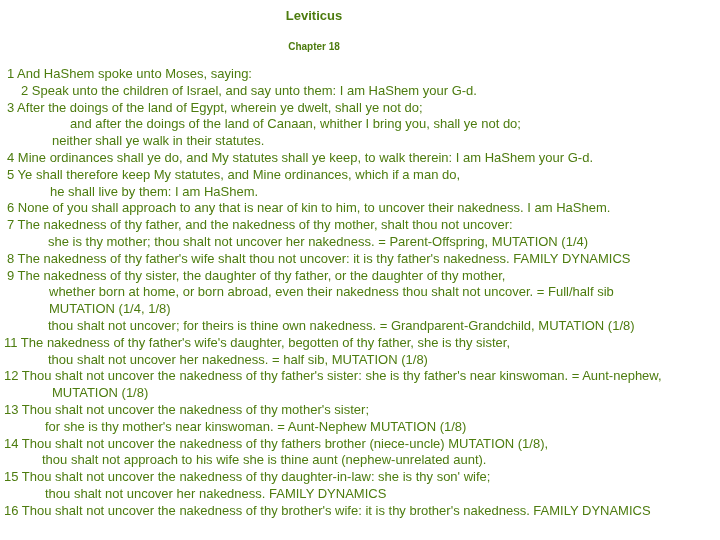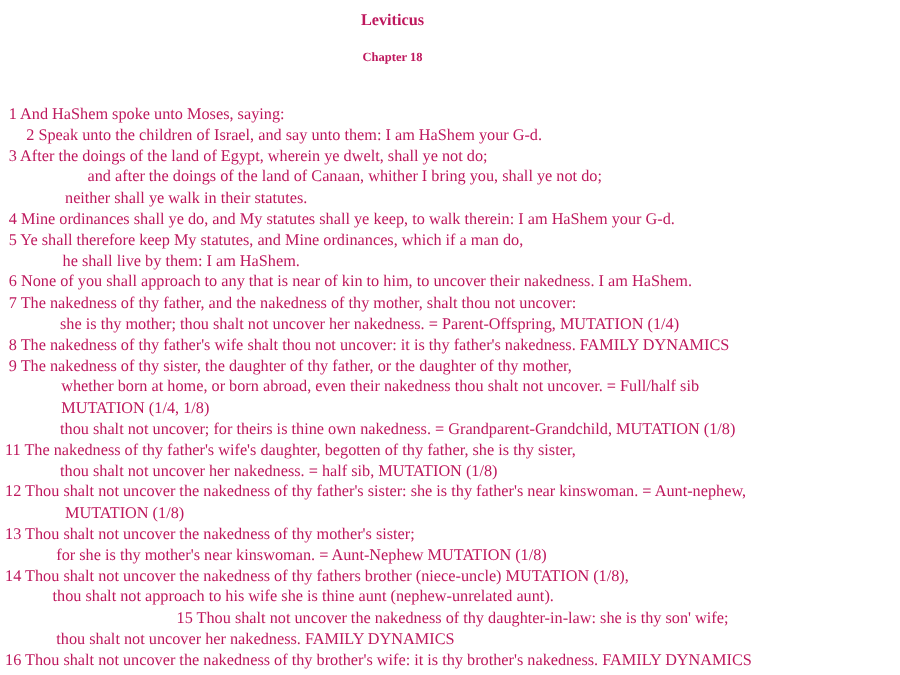--- a/index.html
+++ b/index.html
@@ -5,43 +5,43 @@
   html, body {
     margin: 0;
     padding: 0;
     background: #ffffff;
   }
   .page {
     position: relative;
     width: 720px;
     height: 540px;
     background: #ffffff;
-    color: #be185d;
-    font-family: Liberation Serif, serif;
+    color: #4d7c0f;
+    font-family: Liberation Sans, sans-serif;
     font-size: 13px;
     overflow: hidden;
   }
   .headings {
     width: 628px;              
     padding-top: 8px;
     text-align: center;
   }
   .book-title {
     font-weight: bold;
     font-size: 13px;
     line-height: 16px;
   }
   .chapter-title {
     font-weight: bold;
     font-size: 10px;
     line-height: 16px;
     margin-top: 15px;
   }
   .verse-lines {
-    margin-top: 28px;
+    margin-top: 11px;
   }
   .verse-lines .line {
     line-height: 16.8px;
     white-space: nowrap;
   }
 </style>
 </head>
 <body>
 
 <div class="page">
@@ -67,17 +67,17 @@
       <div class="line" style="padding-left: 49px;">MUTATION (1/4, 1/8)</div>
       <div class="line" style="padding-left: 48px;">thou shalt not uncover; for theirs is thine own nakedness. = Grandparent-Grandchild, MUTATION (1/8)</div>
       <div class="line" style="padding-left: 4px;">11 The nakedness of thy father's wife's daughter, begotten of thy father, she is thy sister,</div>
       <div class="line" style="padding-left: 48px;">thou shalt not uncover her nakedness. = half sib, MUTATION (1/8)</div>
       <div class="line" style="padding-left: 4px;">12 Thou shalt not uncover the nakedness of thy father's sister: she is thy father's near kinswoman. = Aunt-nephew,</div>
       <div class="line" style="padding-left: 52px;">MUTATION (1/8)</div>
       <div class="line" style="padding-left: 4px;">13 Thou shalt not uncover the nakedness of thy mother's sister;</div>
       <div class="line" style="padding-left: 45px;">for she is thy mother's near kinswoman. = Aunt-Nephew MUTATION (1/8)</div>
       <div class="line" style="padding-left: 4px;">14 Thou shalt not uncover the nakedness of thy fathers brother (niece-uncle) MUTATION (1/8),</div>
       <div class="line" style="padding-left: 42px;">thou shalt not approach to his wife she is thine aunt (nephew-unrelated aunt).</div>
-      <div class="line" style="padding-left: 4px; text-align: center;">15 Thou shalt not uncover the nakedness of thy daughter-in-law: she is thy son' wife;</div>
+      <div class="line" style="padding-left: 4px;">15 Thou shalt not uncover the nakedness of thy daughter-in-law: she is thy son' wife;</div>
       <div class="line" style="padding-left: 45px;">thou shalt not uncover her nakedness. FAMILY DYNAMICS</div>
       <div class="line" style="padding-left: 4px;">16 Thou shalt not uncover the nakedness of thy brother's wife: it is thy brother's nakedness. FAMILY DYNAMICS</div>
     </div>
 </div>
 
 </body></html>

